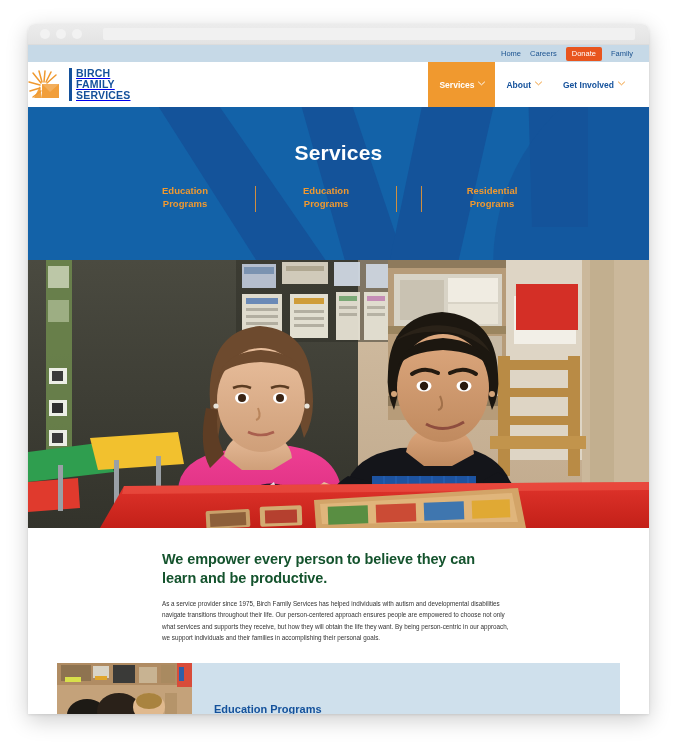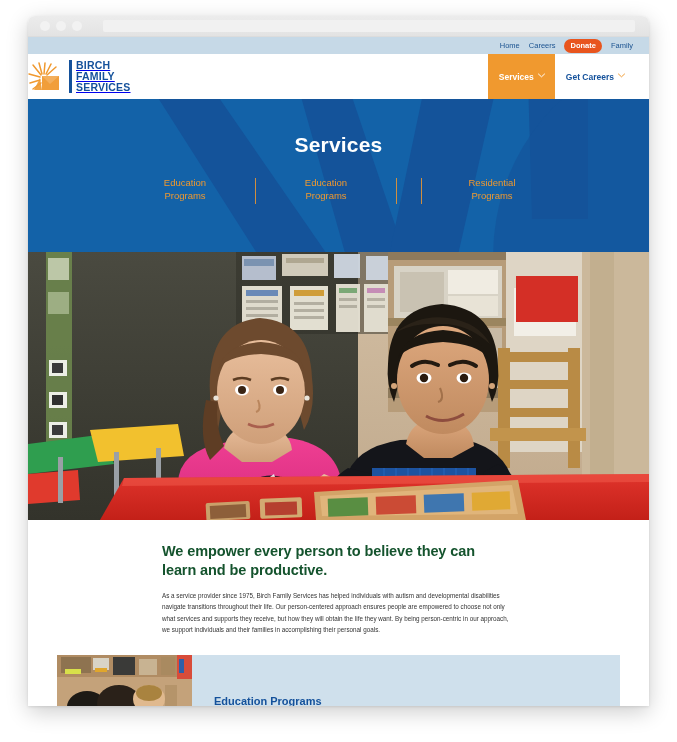--- a/index.html
+++ b/index.html
@@ -4,21 +4,21 @@
 <style>
   html,body{margin:0;padding:0;}
   body{
     width:677px;height:742px;overflow:hidden;
     background:#ffffff;
     font-family:"Liberation Sans", sans-serif;
   }
 
   
   .browser{
-    position:absolute;left:28px;top:16px;width:621px;height:690px;
+    position:absolute;left:28px;top:24px;width:621px;height:690px;
     border-radius:7px 7px 0 0;
     background:#ffffff;
     box-shadow:0 6px 22px rgba(0,0,0,0.20), 0 1px 3px rgba(0,0,0,0.10);
     overflow:hidden;
   }
   .chrome-bar{
     height:20px;width:100%;
     background:linear-gradient(#ececec,#e3e3e3);
     border-bottom:1px solid #dcdcdc;
     display:flex;align-items:center;
@@ -37,21 +37,21 @@
   
   .utility{
     height:17px;background:#c6d9e7;
     display:flex;align-items:center;justify-content:flex-end;
     padding-right:16px;gap:9px;
     font-size:7.5px;color:#1b5390;
   }
   .utility a{color:#1b5390;text-decoration:none;white-space:nowrap;}
   .donate-btn{
     background:#e8551e;color:#fff !important;
-    padding:2px 6px 3px 6px;border-radius:7px;font-weight:700;
+    padding:2px 6px 3px 6px;border-radius:2px;font-weight:400;
   }
 
   
   .header{
     height:45px;background:#fff;
     display:flex;align-items:stretch;justify-content:space-between;
     border-radius:7px 0 0 0;
     position:relative;
   }
   .logo-wrap{display:flex;align-items:center;padding-left:0;gap:7px;}
@@ -78,21 +78,21 @@
   }
   .hero-wm{position:absolute;inset:0;overflow:hidden;}
   .hero-inner{position:relative;z-index:2;text-align:center;padding-top:34px;}
   .hero-title{
     font-size:21px;font-weight:700;color:#ffffff;letter-spacing:.2px;margin:0;
   }
   .hero-links{
     margin-top:20px;display:flex;justify-content:center;align-items:stretch;
   }
   .hl{
-    width:116px;font-size:9.5px;font-weight:400;color:#f0992f;
+    width:116px;font-size:9.5px;font-weight:700;color:#f0992f;
     line-height:1.35;text-decoration:none;
   }
   .hl-div{width:1px;background:#f0992f;opacity:.85;margin:1px 12px;height:26px;align-self:center;}
 
   
   .photo{position:relative;height:268px;overflow:hidden;background:#3b3b33;}
   .photo svg{display:block;width:100%;height:100%;}
 
   
   .intro{background:#fff;padding:22px 0 0 0;}
@@ -170,21 +170,29 @@
       <nav class="mainnav">
         <a href="#" class="navitem active">
           <span>Services</span>
           <span class="chev">
             <svg viewBox="0 0 8 5" width="7" height="5">
                 <path d="M0.5 0.8 L4 4 L7.5 0.8" fill="none" stroke="#ffffff" stroke-width="1.1" stroke-linecap="round"></path>
               </svg>
           </span>
         </a>
         <a href="#" class="navitem">
-          <span>Get Careers</span>
+          <span>About</span>
+          <span class="chev">
+            <svg viewBox="0 0 8 5" width="7" height="5">
+                <path d="M0.5 0.8 L4 4 L7.5 0.8" fill="none" stroke="#f0992f" stroke-width="1.1" stroke-linecap="round"></path>
+              </svg>
+          </span>
+        </a>
+        <a href="#" class="navitem">
+          <span>Get Involved</span>
           <span class="chev">
             <svg viewBox="0 0 8 5" width="7" height="5">
                 <path d="M0.5 0.8 L4 4 L7.5 0.8" fill="none" stroke="#f0992f" stroke-width="1.1" stroke-linecap="round"></path>
               </svg>
           </span>
         </a>
       </nav>
     </div>
 
     <section class="hero">

